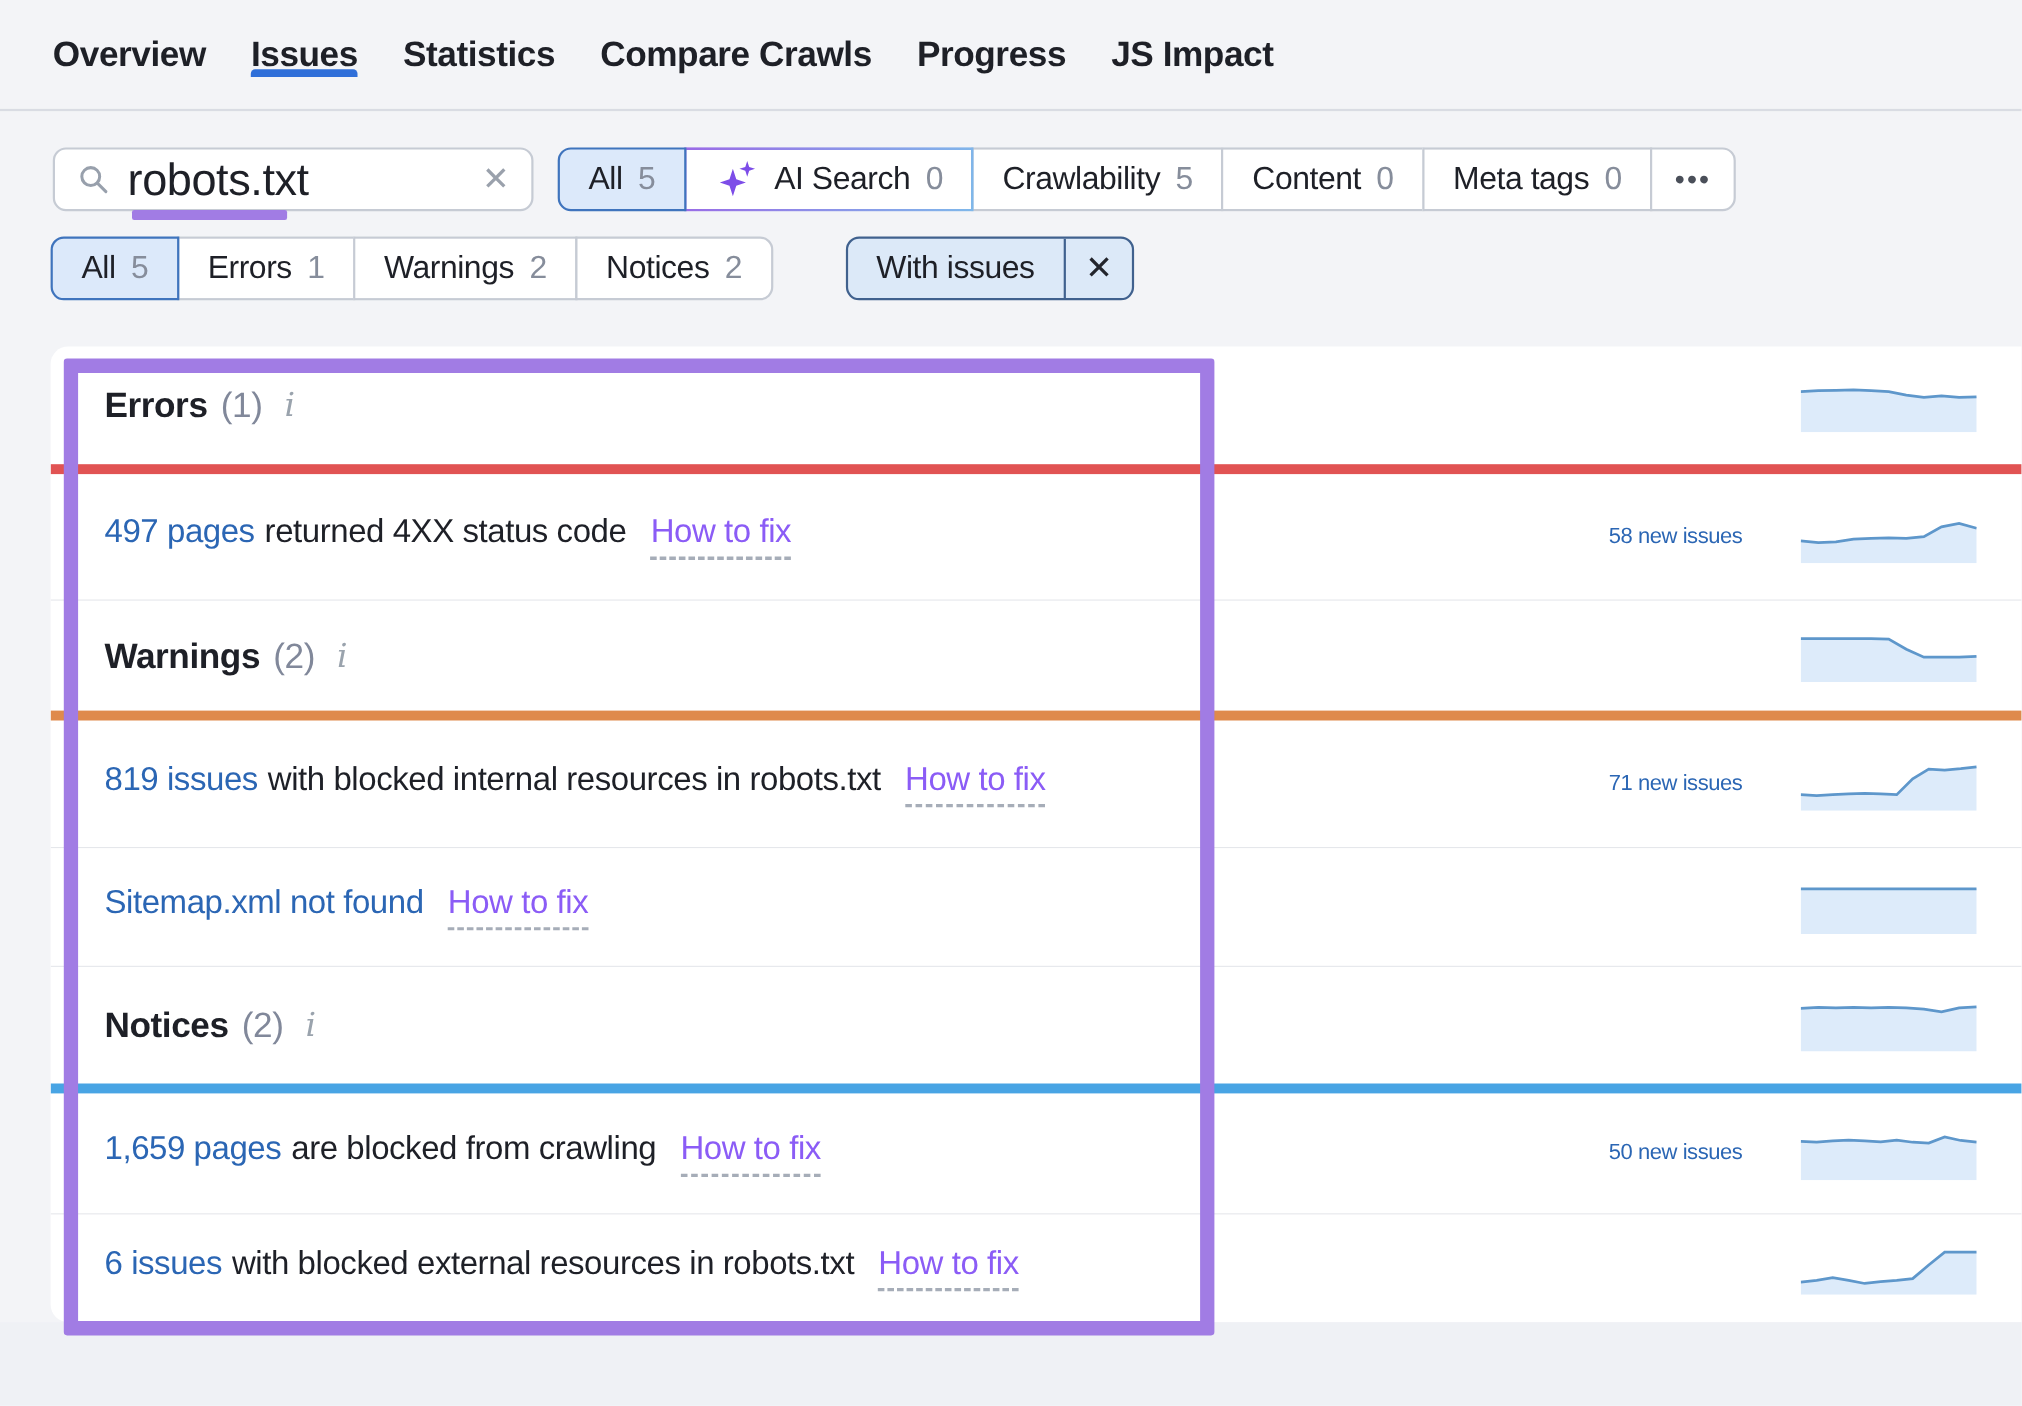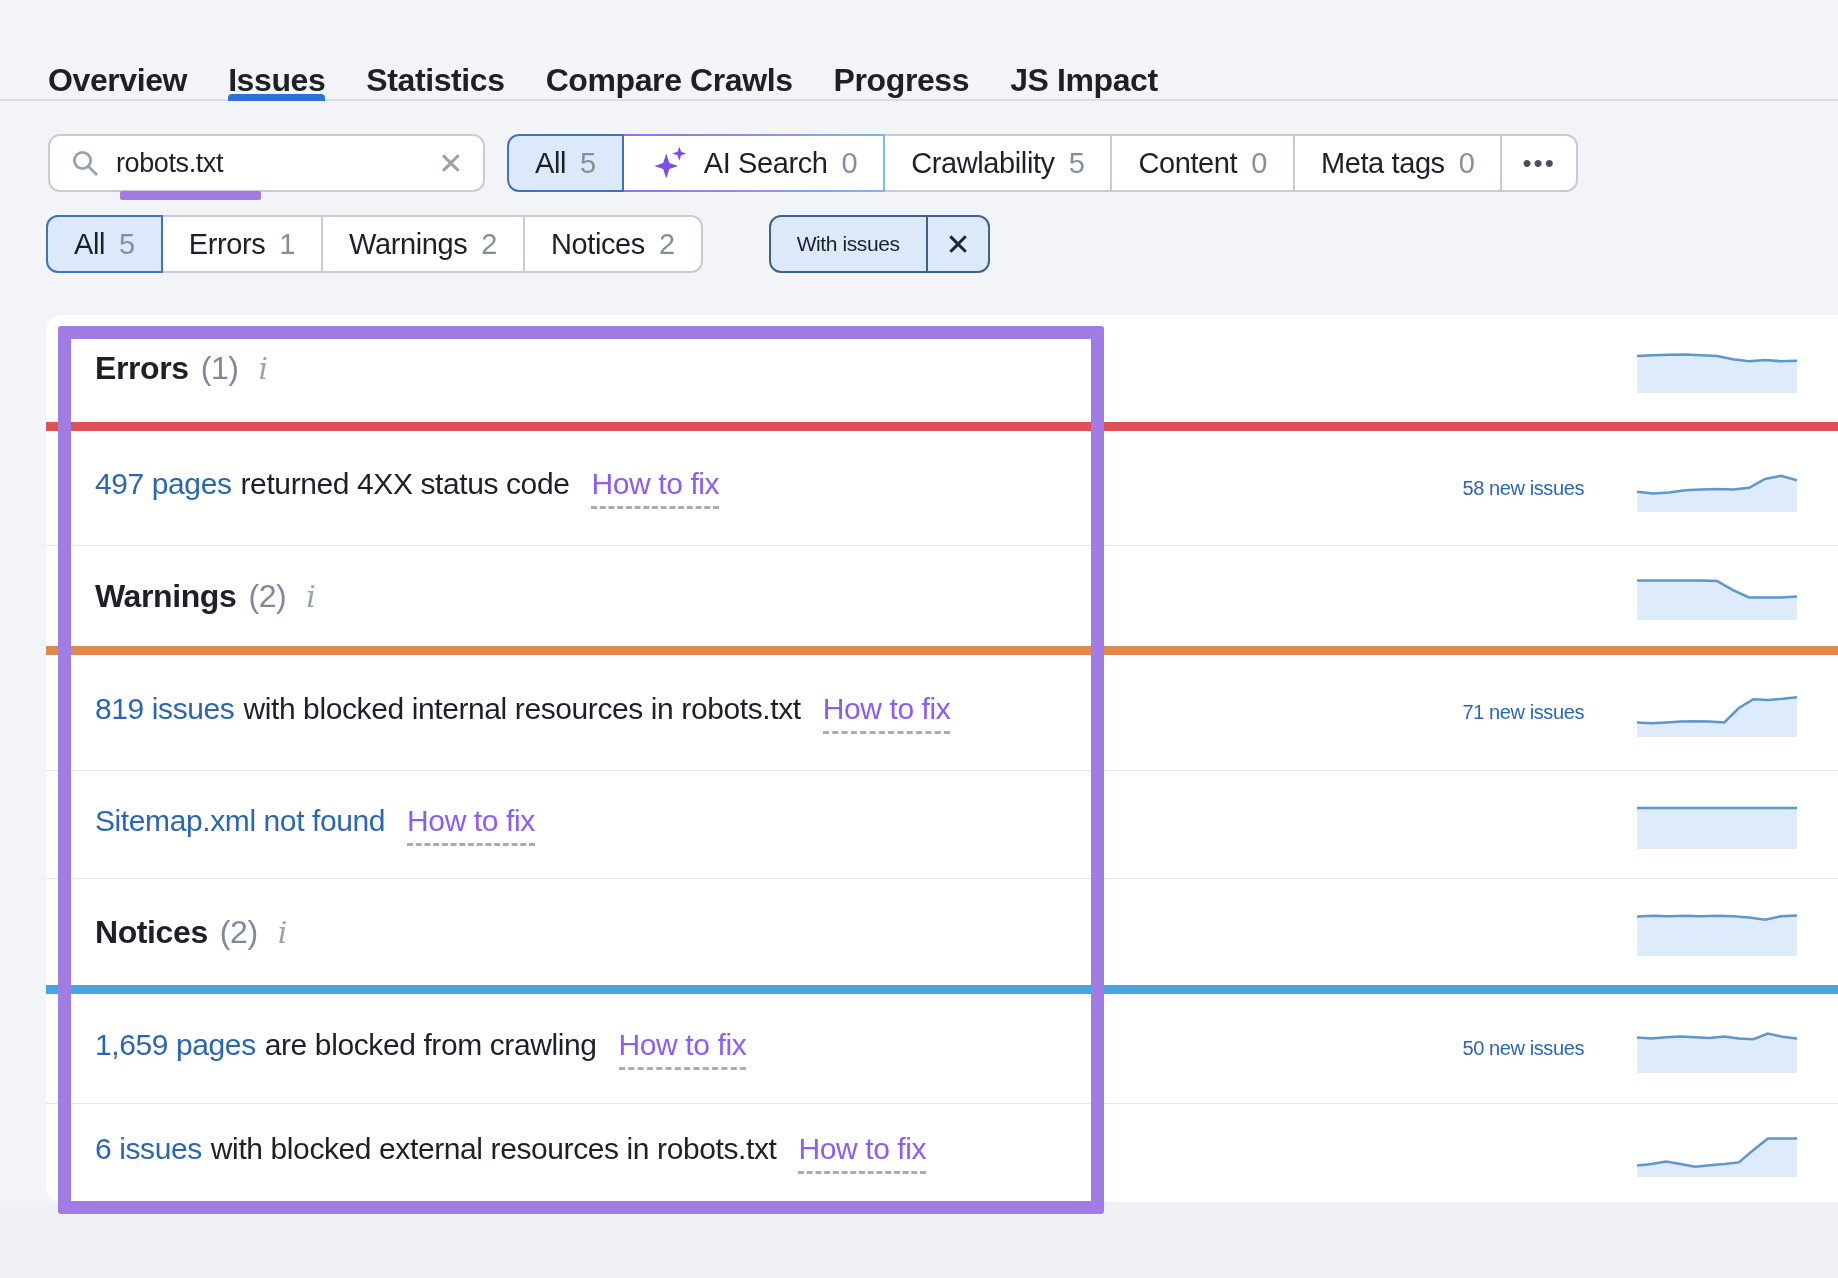--- a/index.html
+++ b/index.html
@@ -6,35 +6,35 @@
   html,body { background:#f3f4f7; }
   .stage {
     position:relative; width:1838px; height:1278px; overflow:hidden;
     background:#f3f4f7;
     font-family:"Liberation Sans","DejaVu Sans",sans-serif;
     color:#22242c; letter-spacing:-0.4px;
   }
   
   .nav {
     position:absolute; top:0; left:0; width:1838px; height:101px;
-    display:flex; align-items:flex-end; gap:41px; padding-left:48px;
+    display:flex; align-items:center; gap:41px; padding-left:48px;
     border-bottom:2px solid #d9dce3; background:#f3f4f7;
   }
   .tab { position:relative; display:flex; align-items:center;
          font-size:32px; font-weight:700; color:#1e2027; cursor:pointer; white-space:nowrap; }
   .tab.active::after { content:""; position:absolute; left:0; right:0; bottom:-2px;
          height:7px; background:#2f6fd9; border-radius:4px 4px 0 0; }
   
   .filters1 { position:absolute; top:134px; left:48px; height:58px; display:flex; }
   .search {
     width:437px; height:58px; background:#fff; border:2px solid #c6cbd4;
     border-radius:12px; display:flex; align-items:center; padding:0 18px 0 20px;
   }
   .search input {
-    flex:1; border:none; outline:none; font-family:inherit; font-size:27px;
+    flex:1; border:none; outline:none; font-family:inherit; font-size:41px;
     color:#1e2027; letter-spacing:-0.4px; margin-left:16px; min-width:0; background:transparent;
   }
   .clear-x { font-size:30px; color:#9aa1ac; cursor:pointer; padding:0 2px; }
   .seggroup { display:flex; margin-left:22px; }
   .seg {
     display:flex; align-items:center; height:58px; padding:0 26px;
     background:#fff; border:2px solid #c6cbd4; margin-left:-2px;
     font-size:29px; color:#1e2027; white-space:nowrap; cursor:pointer; position:relative;
   }
   .seg:first-child { border-radius:12px 0 0 12px; margin-left:0; }
@@ -45,21 +45,21 @@
     background:linear-gradient(#fff,#fff) padding-box,
                linear-gradient(100deg,#9a6ae6,#7fb8ea) border-box; }
   .seg.dots { color:#4a4f59; font-size:26px; letter-spacing:2px; padding:0 20px; }
   .sparkle { width:42px; height:38px; margin-right:12px; }
   
   .filters2 { position:absolute; top:215px; left:46px; height:58px; display:flex; }
   .withissues {
     display:flex; margin-left:66px; border:2px solid #40618e; border-radius:12px;
     background:#dce9f8; overflow:hidden; cursor:pointer;
   }
-  .wi-label { display:flex; align-items:center; padding:0 26px; font-size:21px; color:#1e2027; }
+  .wi-label { display:flex; align-items:center; padding:0 26px; font-size:29px; color:#1e2027; }
   .wi-x { display:flex; align-items:center; padding:0 18px; border-left:2px solid #40618e;
           font-size:30px; font-weight:700; color:#23252c; }
   
   .card {
     position:absolute; top:315px; left:46px; width:1792px; height:887px;
     background:#fff; border-radius:16px 0 0 16px; overflow:hidden;
   }
   .sec-header { display:flex; align-items:center; padding-left:49px; }
   .sec-title { font-size:32px; font-weight:700; color:#1e2027; }
   .sec-count { font-size:32px; color:#81889a; margin-left:12px; }

